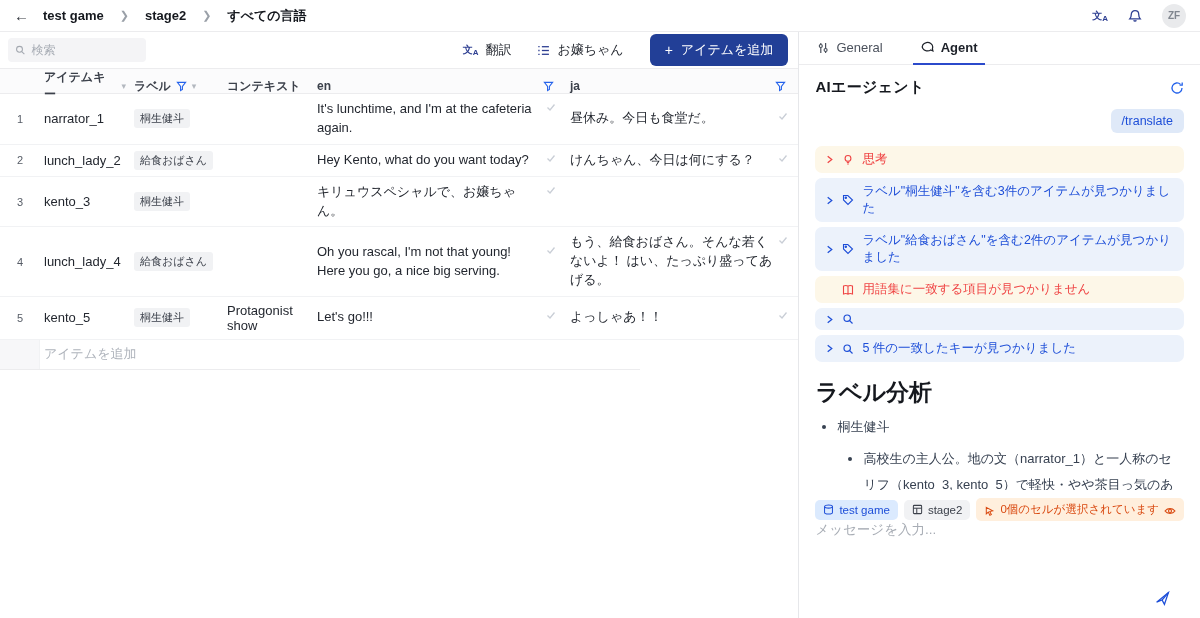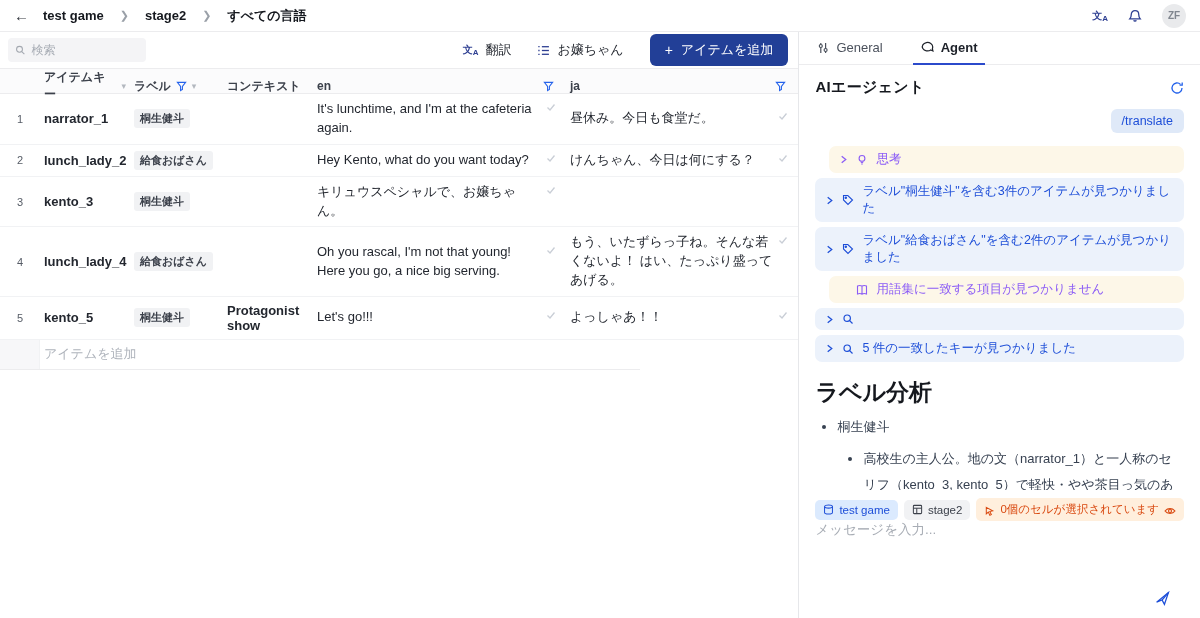--- a/index.html
+++ b/index.html
@@ -36,21 +36,21 @@
 
   
   .thead, .trow { display:grid; grid-template-columns:40px 90px 93px 90px 253px 1fr; align-items:center; }
   .thead { border-top:1px solid #ececee; border-bottom:1px solid #ececee; background:#fbfbfc; height:26px; font-size:12px; font-weight:700; color:#3c414b; }
   .th { display:flex; align-items:center; gap:5px; padding:0 4px; }
   .th .tri { color:#b3b8bf; font-size:9px; }
   .th .funnel { color:#2563eb; }
   .th.spread { justify-content:space-between; padding-right:12px; }
   .trow { border-bottom:1px solid #f1f2f4; font-size:13px; color:#23272f; min-height:29px; }
   .rownum { text-align:center; color:#565c66; font-size:11px; }
-  .cell { padding:6px 8px 6px 4px;font-weight:bold; }
+  .cell { padding:6px 8px 6px 4px; }
   .badge { background:#f1f2f4; border-radius:3px; font-size:11px; padding:2px 6px; color:#3c414b; display:inline-block; white-space:nowrap; }
   .txtcell { display:flex; align-items:flex-start; gap:6px; padding:6px 10px 6px 4px; }
   .txtcell .t { flex:1; line-height:1.45; }
   .check { color:#c9ced6; margin-top:2px; }
   .addrow { width:640px; border-bottom:1px solid #ececee; display:grid; grid-template-columns:40px 1fr; height:30px; align-items:stretch; }
   .addrow .numcell { background:#f7f7f9; border-right:1px solid #f1f2f4; }
   .addrow .lbl { color:#aeb3bb; font-size:13px; display:flex; align-items:center; padding-left:4px; }
 
   
   .ptabs { height:33px; display:flex; align-items:flex-end; gap:38px; padding-left:18px; border-bottom:1px solid #ececee; }
@@ -61,21 +61,21 @@
   .pbody { flex:1; overflow:hidden; padding:13px 16px 0; }
   .ptitle-row { display:flex; justify-content:space-between; align-items:center; }
   .ptitle { font-size:15px; font-weight:700; color:#15181e; letter-spacing:.3px; }
   .refresh { color:#2563eb; cursor:pointer; }
   .cmd-row { display:flex; justify-content:flex-end; margin-top:12px; }
   .cmd-chip { background:#dfe9f8; color:#1d4ed8; font-size:12.5px; padding:5px 11px; border-radius:6px; }
 
   .steps { margin-top:13px; display:flex; flex-direction:column; gap:5px; }
   .step { display:flex; align-items:center; gap:8px; font-size:12.5px; padding:5px 10px; border-radius:7px; }
   .step.blue { background:#ecf2fb; color:#1d4ed8; }
-  .step.yellow { background:#fdf7e8; color:#8b5cf6;margin-left:14px; }
+  .step.yellow { background:#fdf7e8; color:#ef4444; }
   .step .sicon, .step .schev { flex:none; }
   .step .spacer { width:9px; flex:none; }
 
   .analysis-h { font-size:23px; font-weight:700; color:#15181e; margin:15px 0 4px; }
   ul.lv1 { list-style:disc; padding-left:22px; color:#374151; }
   ul.lv1 > li { margin-top:10px; font-size:13px; }
   ul.lv2 { list-style:disc; padding-left:26px; margin-top:10px; color:#374151; }
   ul.lv2 > li { font-size:13px; line-height:2.0; }
 
   .pfooter { height:128px; padding:8px 16px 12px; display:flex; flex-direction:column; }
@@ -252,21 +252,21 @@
       <div class="cell"></div>
       <div class="txtcell">
           <span class="t">Oh you rascal, I'm not that young! Here you go, a nice big serving.</span>
           <span class="check">
             <svg width="10" height="10" viewBox="0 0 10 10" fill="none" stroke="currentColor" stroke-width="1.3">
               <polyline points="1.5,5.5 4,8 8.5,2.5"></polyline>
             </svg>
           </span>
         </div>
       <div class="txtcell">
-          <span class="t">もう、いたずらっ子ね。そんな若くないよ！ はい、たっぷり盛ってあげる。</span>
+          <span class="t">もう、給食おばさん。そんな若くないよ！ はい、たっぷり盛ってあげる。</span>
           <span class="check">
             <svg width="10" height="10" viewBox="0 0 10 10" fill="none" stroke="currentColor" stroke-width="1.3">
               <polyline points="1.5,5.5 4,8 8.5,2.5"></polyline>
             </svg>
           </span>
         </div>
     </div>
 
     <div class="trow">
       <div class="rownum">5</div>

